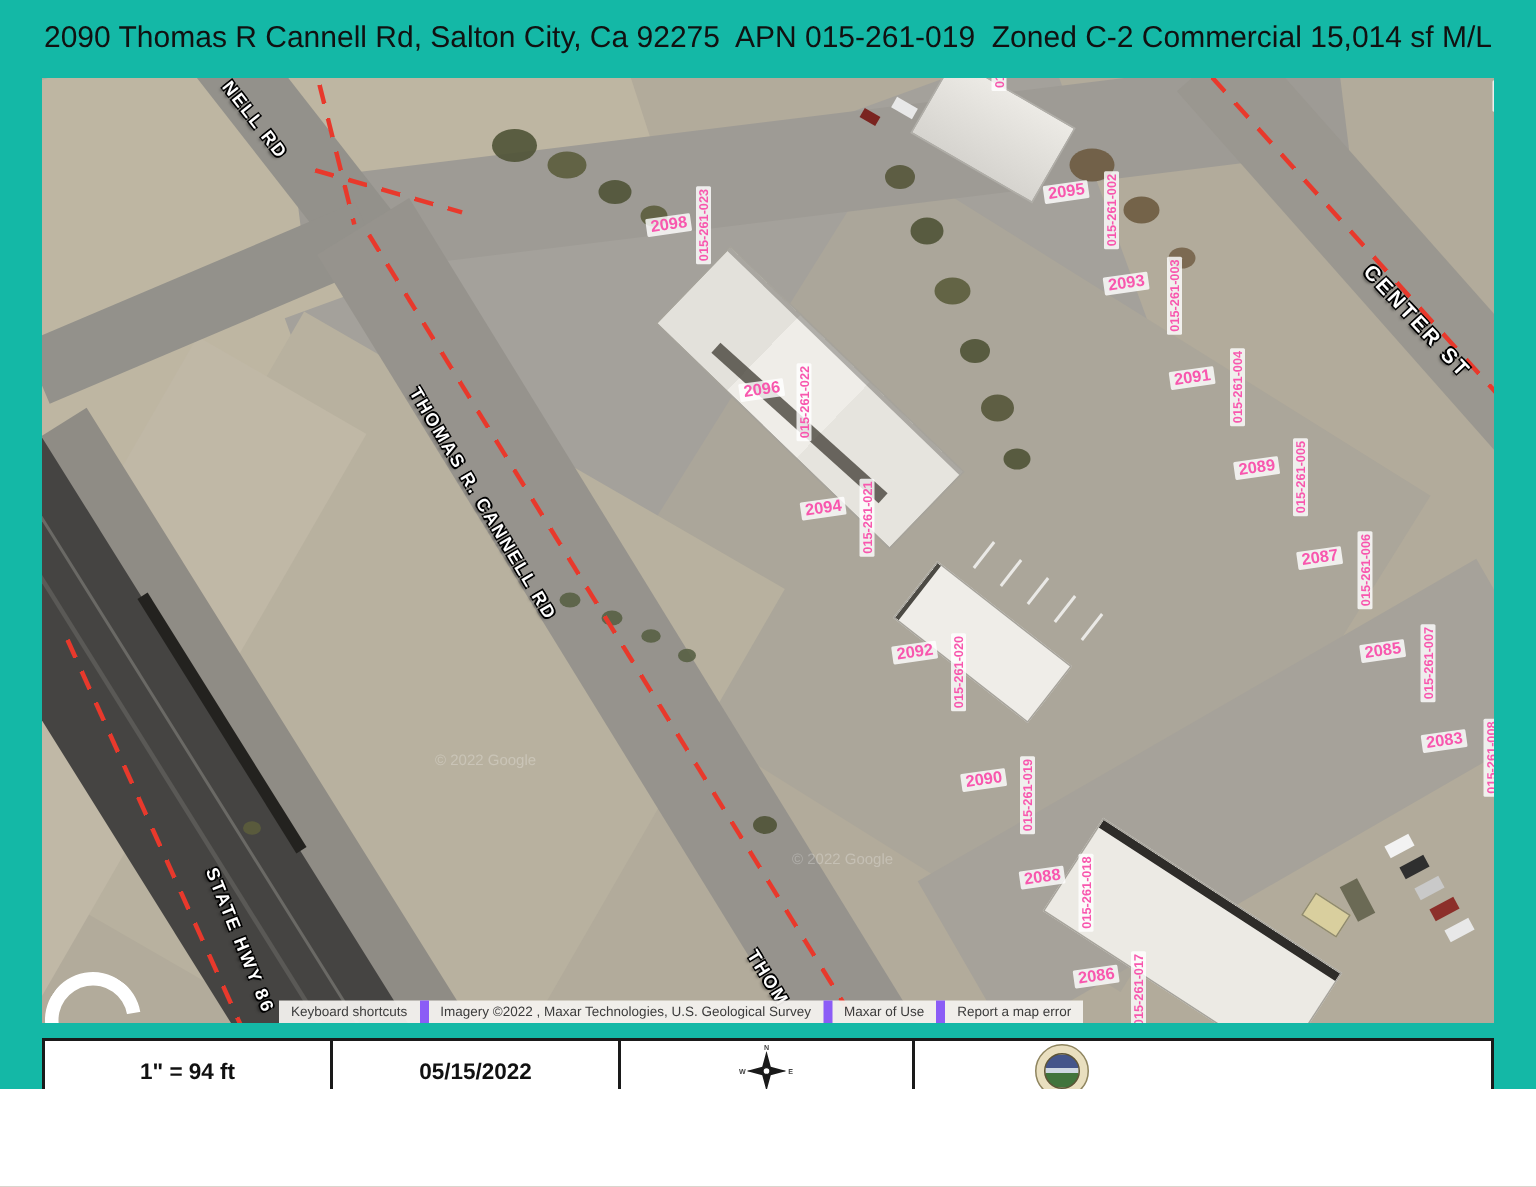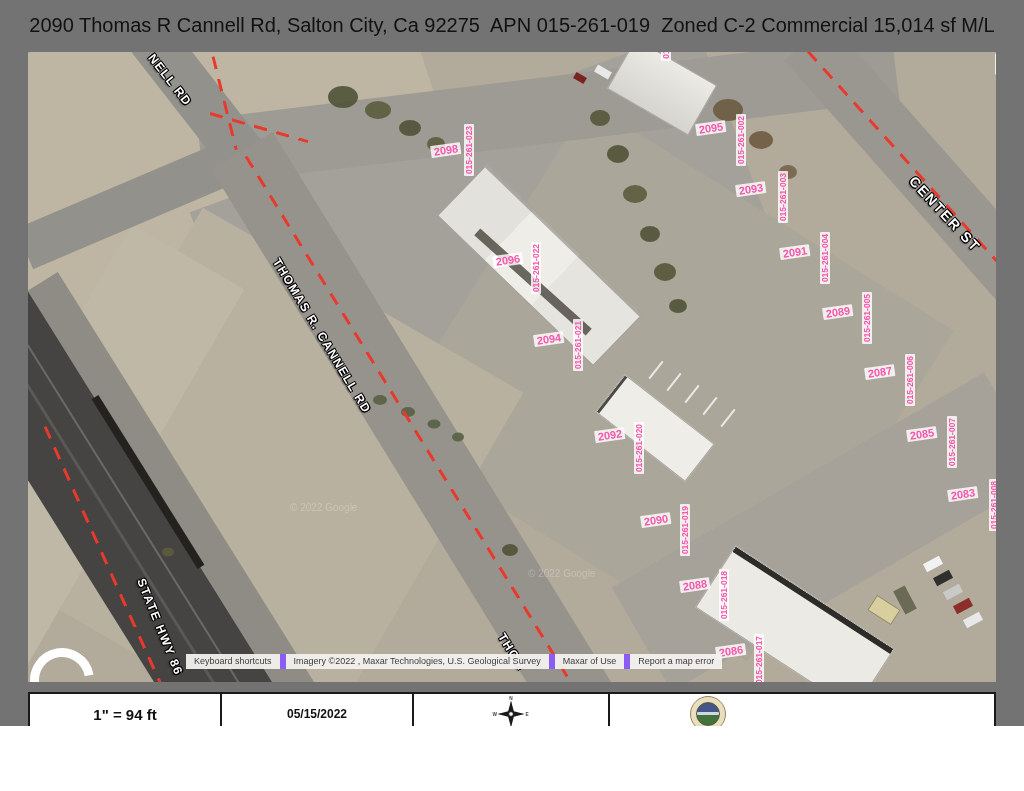--- a/index.html
+++ b/index.html
@@ -1,16 +1,16 @@
 <!DOCTYPE html>
 <html><head>
 <meta charset="utf-8">
 <style>
   html,body{margin:0;padding:0;background:#fff;}
-  #page{position:relative;width:1024px;height:726px;background:#737373;overflow:hidden;
+  #page{position:relative;width:1024px;height:726px;background:#14b8a6;overflow:hidden;
         font-family:"Liberation Sans",sans-serif;}
   .title{position:absolute;left:0;top:14px;width:1024px;text-align:center;
          font-size:20px;color:#111;white-space:nowrap;}
   
   #map{position:absolute;left:28px;top:52px;width:968px;height:630px;background:#b2ab9b;
        overflow:hidden;}
   .patch,.bld,.veh{position:absolute;transform:translate(-50%,-50%) rotate(var(--r,0deg));}
   .tree{position:absolute;border-radius:50%;transform:translate(-50%,-50%);opacity:.9;}
   .dash{position:absolute;height:3px;transform-origin:0 50%;
         background:repeating-linear-gradient(90deg,#e8392c 0 13px,transparent 13px 23px);}
@@ -20,21 +20,21 @@
   .pnum{position:absolute;transform:translate(-50%,-50%) rotate(-8deg);font-size:11px;font-weight:bold;
         color:#f857ae;background:rgba(255,255,255,.82);padding:0 3px;white-space:nowrap;border-radius:1px;}
   .apn{position:absolute;transform:translate(-50%,-50%) rotate(-90deg);font-size:8.5px;font-weight:bold;
         color:#f857ae;background:rgba(255,255,255,.82);padding:0 2px;white-space:nowrap;border-radius:1px;}
   .wm{position:absolute;font-size:10px;color:rgba(255,255,255,.25);white-space:nowrap;}
   .pline{position:absolute;width:22px;height:2px;background:rgba(255,255,255,.75);
         transform:translate(-50%,-50%) rotate(-52deg);}
   .glogo{position:absolute;width:46px;height:46px;border-radius:50%;border:9px solid #fff;
         border-right-color:transparent;transform:rotate(35deg);}
   
-  #attr{position:absolute;left:158px;top:602px;height:15px;display:flex;align-items:center;
+  #attr{position:absolute;left:158px;top:615px;height:15px;display:flex;align-items:center;
         font-size:9px;color:#3c3c3c;background:rgba(243,241,238,.95);line-height:15px;}
   #attr .sec{padding:0 8px;border-left:6px solid #8b5cf6;white-space:nowrap;height:15px;}
   #attr .sec:first-child{border-left:none;}
   
   #ftable{position:absolute;left:28px;top:692px;width:964px;border:2px solid #1a1a1a;background:#fff;}
   #frow{display:flex;height:40px;border-bottom:2px solid #1a1a1a;}
   .fcell{display:flex;align-items:center;justify-content:center;border-right:2px solid #1a1a1a;
          font-weight:bold;color:#111;}
   .fcell:last-child{border-right:none;}
   #fdisc{font-size:11px;color:#111;padding:3px 6px;line-height:1.25;}
@@ -169,21 +169,21 @@
       <div class="sec">Keyboard shortcuts</div>
       <div class="sec">Imagery ©2022 , Maxar Technologies, U.S. Geological Survey</div>
       <div class="sec">Maxar of Use</div>
       <div class="sec">Report a map error</div>
     </div>
   </div>
 
   <div id="ftable">
     <div id="frow">
       <div class="fcell" style="width:190px;font-size:15px;">1" = 94 ft</div>
-      <div class="fcell" style="width:190px;font-size:12px;">05/15/2022</div>
+      <div class="fcell" style="width:190px;font-size:15px;">05/15/2022</div>
       <div class="fcell" style="width:194px;">
         <svg viewBox="0 0 40 40" width="38" height="38">
           <line x1="20" y1="7" x2="20" y2="33" stroke="#777" stroke-width="0.8"></line>
           <line x1="7" y1="20" x2="33" y2="20" stroke="#777" stroke-width="0.8"></line>
           <polygon points="20,6 23,17 34,20 23,23 20,34 17,23 6,20 17,17" fill="#1a1a1a"></polygon>
           <circle cx="20" cy="20" r="2.4" fill="#fff" stroke="#1a1a1a" stroke-width="0.8"></circle>
           <text x="20" y="5" font-size="5" text-anchor="middle" fill="#444">N</text>
           <text x="37" y="22" font-size="5" text-anchor="middle" fill="#444">E</text>
           <text x="20" y="40" font-size="5" text-anchor="middle" fill="#444">S</text>
           <text x="3" y="22" font-size="5" text-anchor="middle" fill="#444">W</text>

